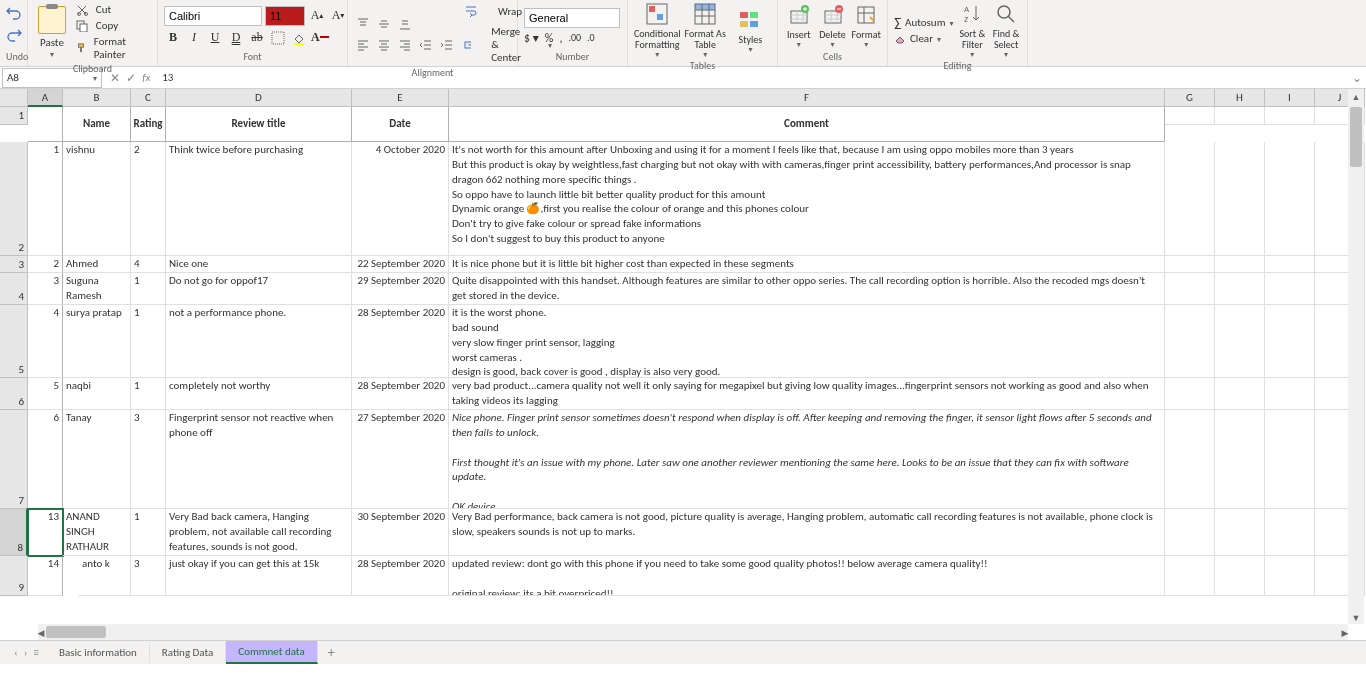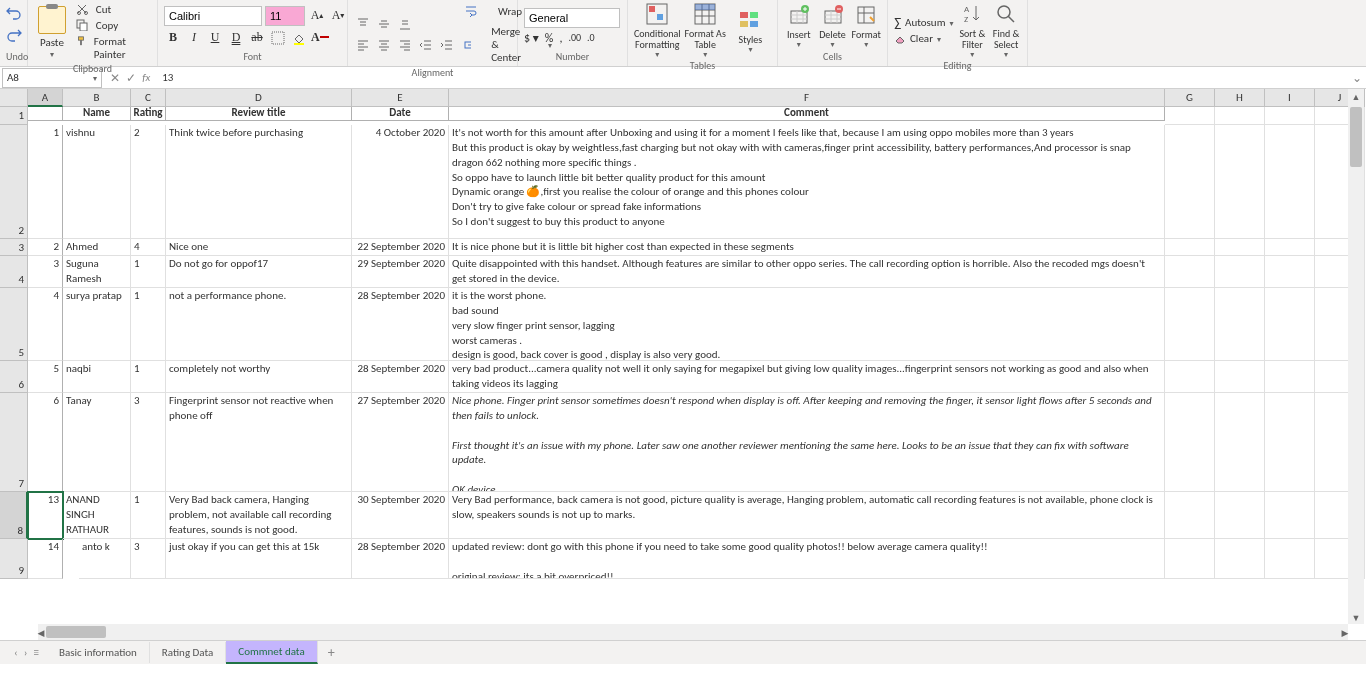--- a/index.html
+++ b/index.html
@@ -14,30 +14,30 @@
 .undo-group { width: 28px; }
 .undo-group .group-content { flex-direction: column; gap: 2px; justify-content: center; }
 .small-btn { width: 20px; height: 20px; display: flex; align-items: center; justify-content: center; cursor: pointer; }
 
 .clipboard-group { width: 130px; }
 .paste-btn { display: flex; flex-direction: column; align-items: center; cursor: pointer; width: 42px; }
 .paste-icon { width: 28px; height: 28px; background: #fff3d0; border: 1px solid #d0a030; border-radius: 2px; position: relative; }
 .paste-icon::before { content: ""; position: absolute; top: -3px; left: 7px; width: 12px; height: 5px; background: #888; border-radius: 2px; }
 .paste-label { font-size: 11px; margin-top: 2px; }
 .clip-list { display: flex; flex-direction: column; gap: 1px; font-size: 11px; }
-.clip-item { display: flex; align-items: flex-start; gap: 8px; cursor: pointer; padding: 1px 2px; }
+.clip-item { display: flex; align-items: center; gap: 8px; cursor: pointer; padding: 1px 2px; }
 .cut-icon { width: 12px; height: 12px; }
 .copy-icon { width: 12px; height: 12px; }
 .brush-icon { width: 12px; height: 12px; }
 
 .font-group { width: 190px; }
 .font-row { display: flex; align-items: center; gap: 3px; }
 .font-col { display: flex; flex-direction: column; gap: 3px; }
 .font-name { width: 98px; height: 20px; border: 1px solid #c0c0c0; background: #fff; font-size: 11px; padding: 0 4px; }
-.font-size { width: 40px; height: 20px; border: 1px solid #c0c0c0; background: #f9a8d4; font-size: 11px; padding: 0 4px; text-align: left; }
+.font-size { width: 40px; height: 20px; border: 1px solid #c0c0c0; background: #b91c1c; font-size: 11px; padding: 0 4px; text-align: left; }
 .font-btn { width: 18px; height: 18px; display: flex; align-items: center; justify-content: center; cursor: pointer; font-family: "Times New Roman", serif; }
 .bold { font-weight: bold; }
 .italic { font-style: italic; }
 .underline { text-decoration: underline; }
 
 .align-group { width: 170px; }
 .align-col { display: flex; flex-direction: column; gap: 3px; }
 .align-row { display: flex; gap: 3px; }
 .align-btn { width: 18px; height: 18px; display: flex; align-items: center; justify-content: center; cursor: pointer; }
 .wrap-btn, .merge-btn { display: flex; align-items: center; gap: 20px; font-size: 11px; cursor: pointer; padding: 2px 4px; }
@@ -68,21 +68,21 @@
 .grid-wrap { position: relative; height: 551px; overflow: hidden; }
 .grid { display: grid; grid-template-columns: 28px 35px 68px 35px 186px 97px 716px 50px 50px 50px 50px; font-size: 11px; }
 .col-header, .row-header, .corner { background: #e6e6e6; border-right: 1px solid #c0c0c0; border-bottom: 1px solid #c0c0c0; text-align: center; display: flex; align-items: center; justify-content: center; height: 18px; font-size: 11px; color: #333; }
 .col-header { position: sticky; top: 0; }
 .row-header { justify-content: flex-end; padding-right: 3px; }
 .col-header.sel { background: #d4d4d4; border-bottom: 2px solid #217346; }
 .row-header.sel { background: #d4d4d4; border-right: 2px solid #217346; }
 .corner { background: #e6e6e6; }
 
 .cell { border-right: 1px solid #e0e0e0; border-bottom: 1px solid #e0e0e0; padding: 1px 3px; display: flex; align-items: flex-start; white-space: pre-wrap; overflow: hidden; line-height: 1.35; }
-.cell.header-cell { font-weight: bold; justify-content: center; border-right: 1px solid #b0b0b0; border-bottom: 1px solid #b0b0b0; height: 14px; align-items: center; }
+.cell.header-cell { font-weight: bold; justify-content: center; border-right: 1px solid #b0b0b0; border-bottom: 1px solid #b0b0b0; height: 35px; align-items: center; }
 .cell.idx { justify-content: flex-end; border-right: 1px solid #b0b0b0; }
 .cell.date { justify-content: flex-end; }
 
 .selected-cell { outline: 2px solid #217346; outline-offset: -1px; background: #fff; }
 
 
 .h-scroll { position: absolute; bottom: 40px; left: 38px; right: 18px; height: 16px; background: #f0f0f0; display: flex; align-items: center; }
 .h-thumb { position: absolute; left: 8px; width: 60px; height: 12px; background: #c0c0c0; border-radius: 2px; top: 2px; }
 .h-arrow { width: 14px; height: 14px; display: flex; align-items: center; justify-content: center; color: #666; font-size: 9px; }
 .h-arrow.l { position: absolute; left: -4px; }

